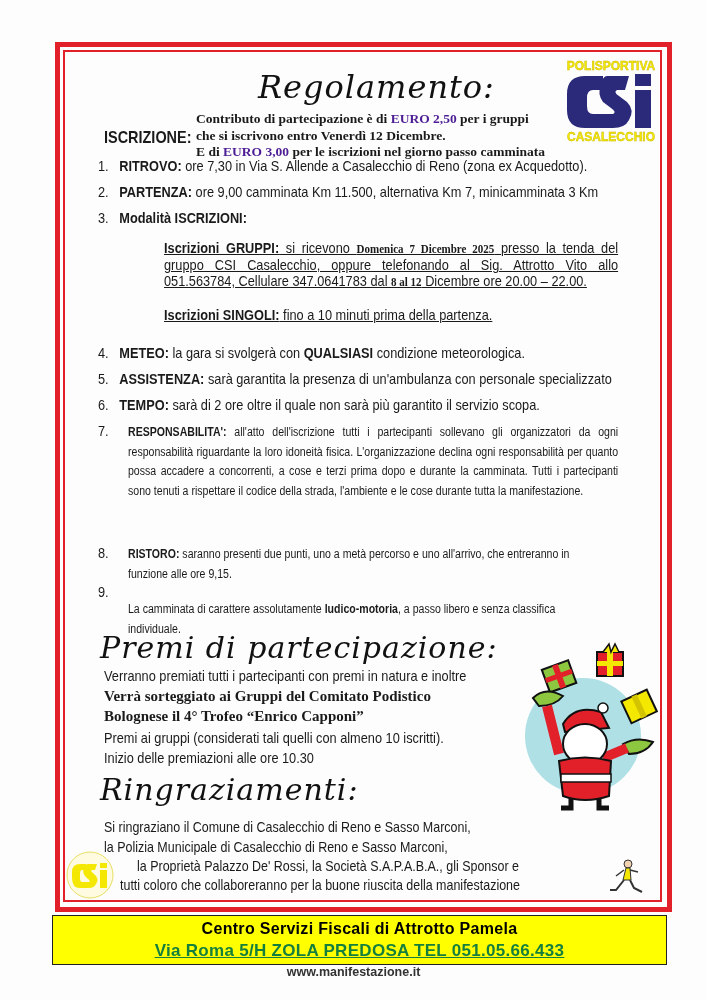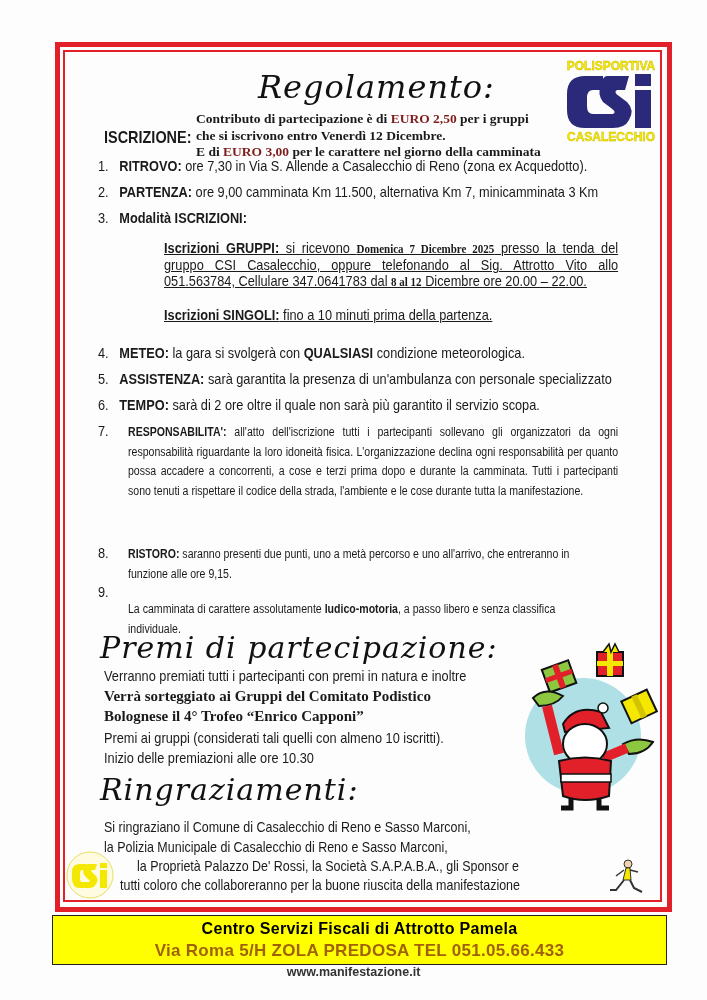--- a/index.html
+++ b/index.html
@@ -6,39 +6,39 @@
   body { width:707px; height:1000px; background:#fdfdfd; position:relative; overflow:hidden;
          font-family:"Liberation Sans", sans-serif; color:#1a1a1a; }
   .frame-outer { position:absolute; left:55px; top:42px; width:607px; height:860px;
                  border:5px solid #e2202a; box-sizing:content-box; }
   .frame-inner { position:absolute; left:63px; top:50px; width:595px; height:848px;
                  border:2px solid #e2202a; }
   .abs { position:absolute; }
   .script { font-family:"DejaVu Serif", serif; font-style:italic; color:#111; letter-spacing:1px; }
   .title-main { left:258px; top:68px; font-size:32px; }
   .serif-b { font-family:"Liberation Serif", serif; font-weight:bold; }
-  .red { color:#7f1d1d; }
+  .red { color:#4c1d95; }
   .fee { left:196px; font-size:13.5px; }
   .iscr-label { left:104px; top:128px; font-size:17px; font-weight:bold; transform:scaleX(0.85); transform-origin:left; }
   .item { left:98px; font-size:14.5px; transform:scaleX(0.88); transform-origin:left; white-space:nowrap; }
   .item b { font-weight:bold; }
   .para { left:128px; width:490px; font-size:12px; line-height:19.5px; text-align:justify; }
   .para-inner { transform:scaleX(0.88); transform-origin:left; width:557px; }
   .sub { left:164px; width:454px; font-size:14.5px; line-height:16px;text-decoration:underline; }
   .sub-inner { transform:scaleX(0.88); transform-origin:left; width:516px; text-align:justify; }
   .dom { font-family:"Liberation Serif", serif; font-weight:bold; font-size:12.5px; }
   .premi-title { left:100px; top:630px; font-size:30px; }
   .ring-title { left:100px; top:772px; font-size:30px; }
   .premi-text { left:104px; font-size:14.5px; transform:scaleX(0.88); transform-origin:left; white-space:nowrap; }
   .premi-bold { left:104px; font-family:"Liberation Serif", serif; font-weight:bold; font-size:15px; white-space:nowrap; }
   .ring-text { font-size:14.5px; transform:scaleX(0.86); transform-origin:left; white-space:nowrap; }
   .sponsor { position:absolute; left:52px; top:915px; width:615px; height:50px; background:#ffff00;
              border:1.5px solid #222; box-sizing:border-box; text-align:center; }
   .sponsor-l1 { font-family:"Liberation Sans", sans-serif; font-weight:bold; font-size:16px; line-height:24px; margin-top:1px; color:#000; letter-spacing:0.3px; }
-  .sponsor-l2 { font-family:"Liberation Sans", sans-serif; font-weight:bold; font-size:17px; line-height:19px; color:#a16207; letter-spacing:0.3px; }
+  .sponsor-l2 { font-family:"Liberation Sans", sans-serif; font-weight:bold; font-size:17px; line-height:19px; color:#15803d; letter-spacing:0.3px;text-decoration:underline; }
   .website { position:absolute; left:0; width:707px; top:965px; text-align:center; font-size:12.5px; font-weight:bold; color:#333; }
 </style>
 </head>
 <body>
 
 <div class="frame-outer"></div>
 <div class="frame-inner"></div>
 
 <div class="abs script title-main">Regolamento:</div>
 
@@ -52,21 +52,21 @@
     <text x="56" y="83" text-anchor="middle" font-family="Liberation Sans, sans-serif" font-weight="bold" font-size="12" fill="#f5e800" stroke="#c9b800" stroke-width="0.4">CASALECCHIO</text>
   </svg>
 </div>
 
 <div class="abs iscr-label">ISCRIZIONE:</div>
 <div class="abs serif-b fee" style="top:111px;">
   <span>Contributo di partecipazione è di </span><span class="red">EURO  2,50</span><span> per i gruppi</span>
 </div>
 <div class="abs serif-b fee" style="top:128px;">che si iscrivono entro Venerdì 12 Dicembre.</div>
 <div class="abs serif-b fee" style="top:144px;">
-  <span>E di </span><span class="red">EURO 3,00</span><span> per le carattere nel giorno della camminata</span>
+  <span>E di </span><span class="red">EURO 3,00</span><span> per le iscrizioni nel giorno passo camminata</span>
 </div>
 
 <div class="abs item" style="top:158px;">
   <span>1.</span>&nbsp;&nbsp;&nbsp;<b>RITROVO:</b><span> ore 7,30 in Via S. Allende a Casalecchio di Reno (zona ex Acquedotto).</span>
 </div>
 <div class="abs item" style="top:184px;">
   <span>2.</span>&nbsp;&nbsp;&nbsp;<b>PARTENZA:</b><span> ore 9,00 camminata Km 11.500, alternativa Km 7, minicamminata 3 Km</span>
 </div>
 <div class="abs item" style="top:210px;">
   <span>3.</span>&nbsp;&nbsp;&nbsp;<b>Modalità ISCRIZIONI:</b>

